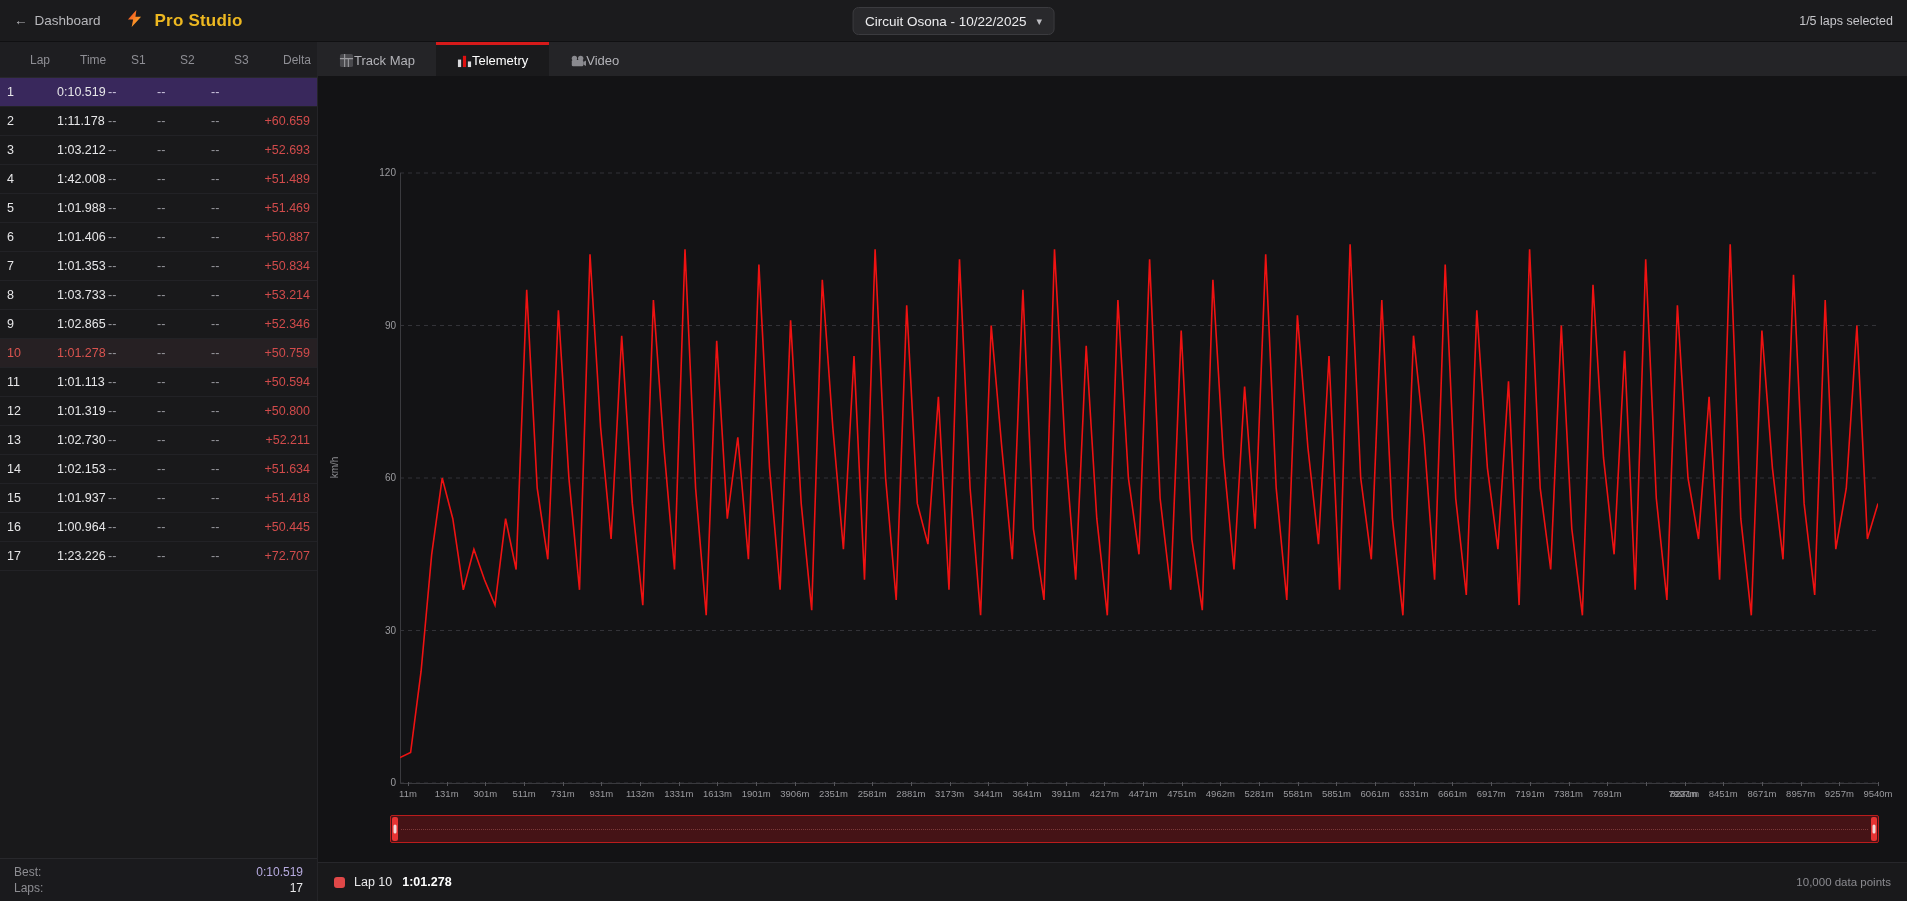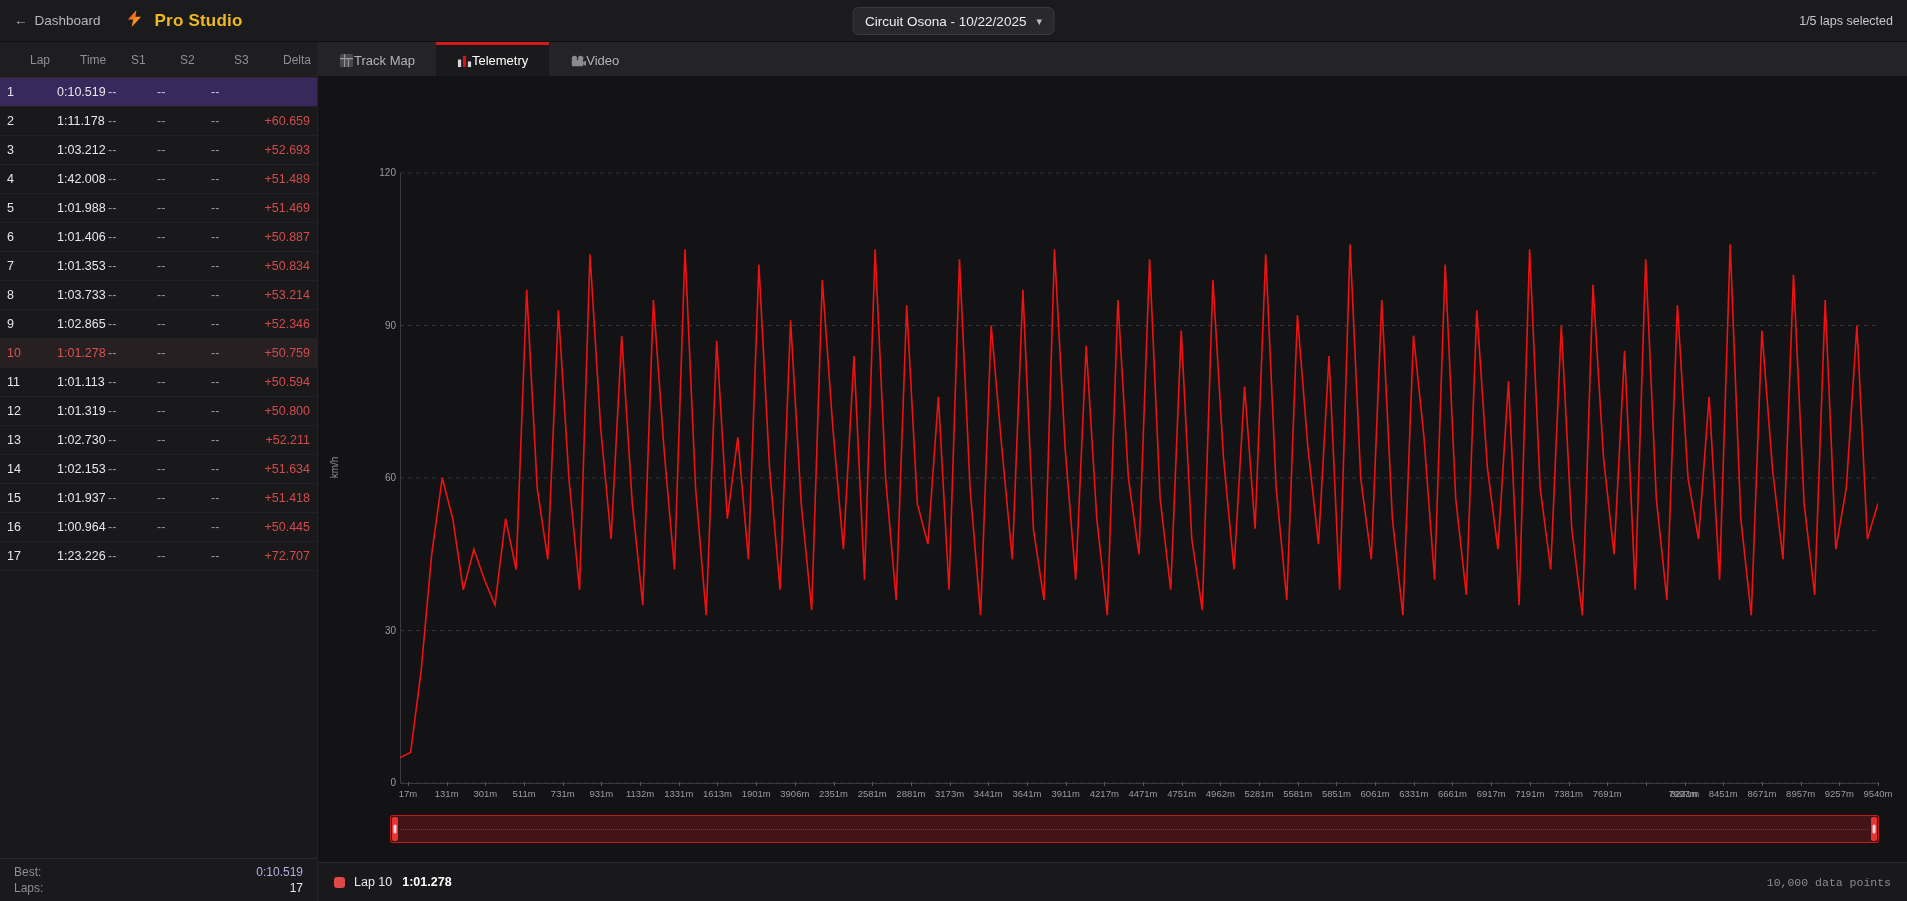--- a/index.html
+++ b/index.html
@@ -68,21 +68,21 @@
   .rhandle.left { left:1px; } .rhandle.right { right:1px; }
   .grip { position:absolute; top:50%; left:50%; transform:translate(-50%,-50%); width:3px; height:9px;
           background:#f3d9d9; border-radius:2px; }
 
   
   .bottombar { position:absolute; left:318px; right:0; bottom:0; height:39px; background:#19191b;
                border-top:1px solid #27272b; display:flex; align-items:center; padding:0 16px; }
   .swatch { width:11px; height:11px; border-radius:3px; margin-right:9px; }
   .leg-lap { color:#e9e9eb; font-size:12.5px; margin-right:10px; }
   .leg-time { color:#ffffff; font-weight:bold; font-size:12.5px; }
-  .points { margin-left:auto; color:#8b8b90; font-size:11.5px;font-family:Liberation Mono, monospace; }
+  .points { margin-left:auto; color:#8b8b90; font-size:11.5px; }
 </style>
 </head>
 <body>
 
 <div class="topbar">
   <div class="back-link">
     <span>←</span>
     <span>Dashboard</span>
   </div>
   <div class="brand">
@@ -312,21 +312,21 @@
     </svg>
   <div id="yticks">
       <div class="ytick" style="top: 701px;">0</div>
       <div class="ytick" style="top: 548.5px;">30</div>
       <div class="ytick" style="top: 396px;">60</div>
       <div class="ytick" style="top: 243.5px;">90</div>
       <div class="ytick" style="top: 91px;">120</div>
     </div>
   <div id="xticks">
       <div class="xmark" style="left: 90px;"></div>
-      <div class="xtick" style="left: 67px;">17m</div>
+      <div class="xtick" style="left: 67px;">11m</div>
       <div class="xmark" style="left: 128.684px;"></div>
       <div class="xtick" style="left: 105.684px;">131m</div>
       <div class="xmark" style="left: 167.368px;"></div>
       <div class="xtick" style="left: 144.368px;">301m</div>
       <div class="xmark" style="left: 206.053px;"></div>
       <div class="xtick" style="left: 183.053px;">511m</div>
       <div class="xmark" style="left: 244.737px;"></div>
       <div class="xtick" style="left: 221.737px;">731m</div>
       <div class="xmark" style="left: 283.421px;"></div>
       <div class="xtick" style="left: 260.421px;">931m</div>

